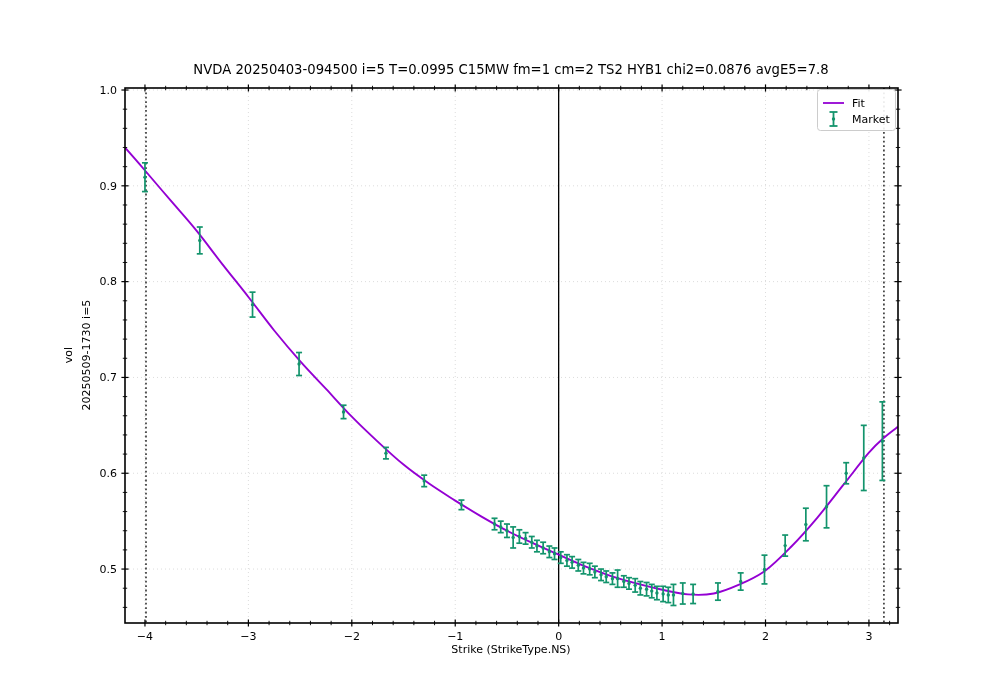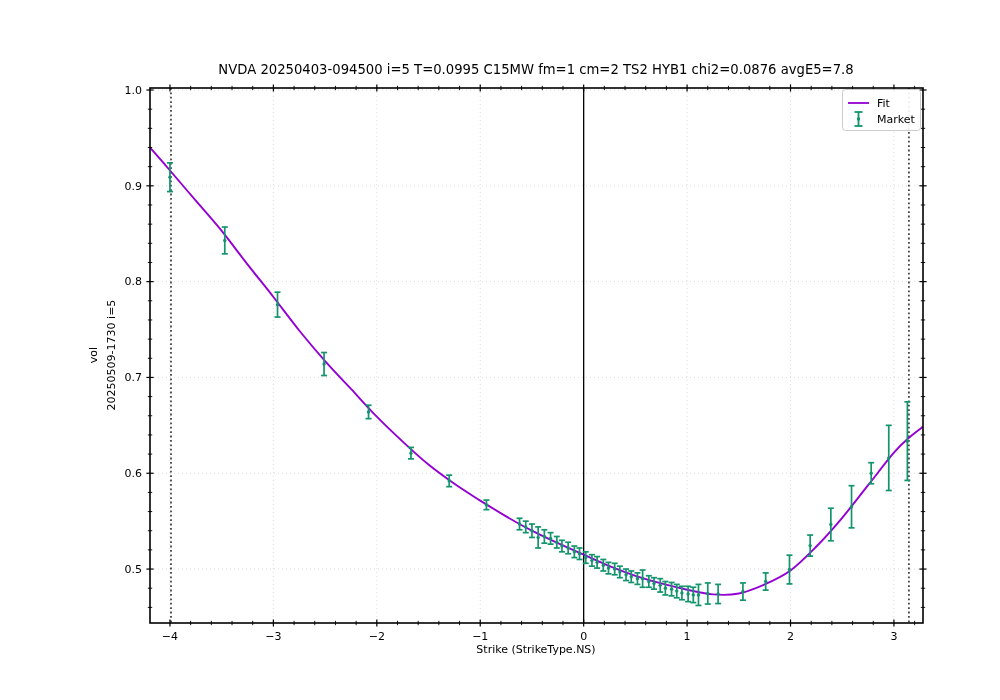--- a/index.html
+++ b/index.html
@@ -1,16 +1,16 @@
 <!DOCTYPE html>
 <html><head>
 <meta charset="utf-8">
 <style>
   html,body{margin:0;padding:0;background:#ffffff;}
-  .figure{width:976px;height:700px;background:#ffffff;position:relative;font-family:"DejaVu Sans",sans-serif;padding-left:25px;}
+  .figure{width:976px;height:700px;background:#ffffff;position:relative;font-family:"DejaVu Sans",sans-serif;}
   svg text{fill:#000000;}
   .title{font-size:13.2px;}
   .ticklab{font-size:11px;}
   .axlab{font-size:11px;}
   .leglab{font-size:11px;}
 </style>
 </head>
 <body>
 
 <div class="figure">

